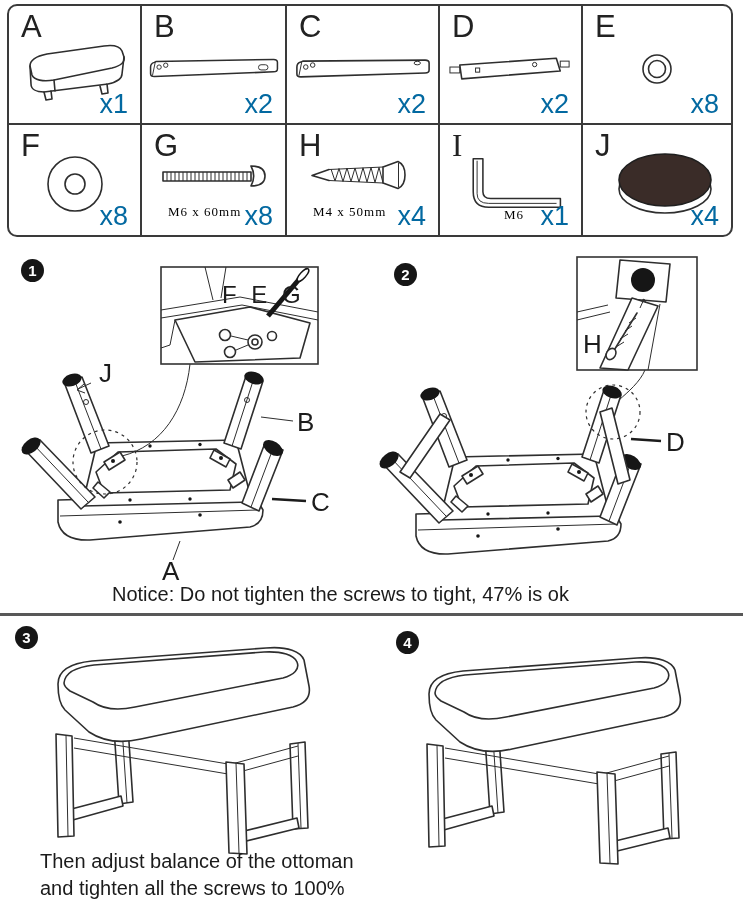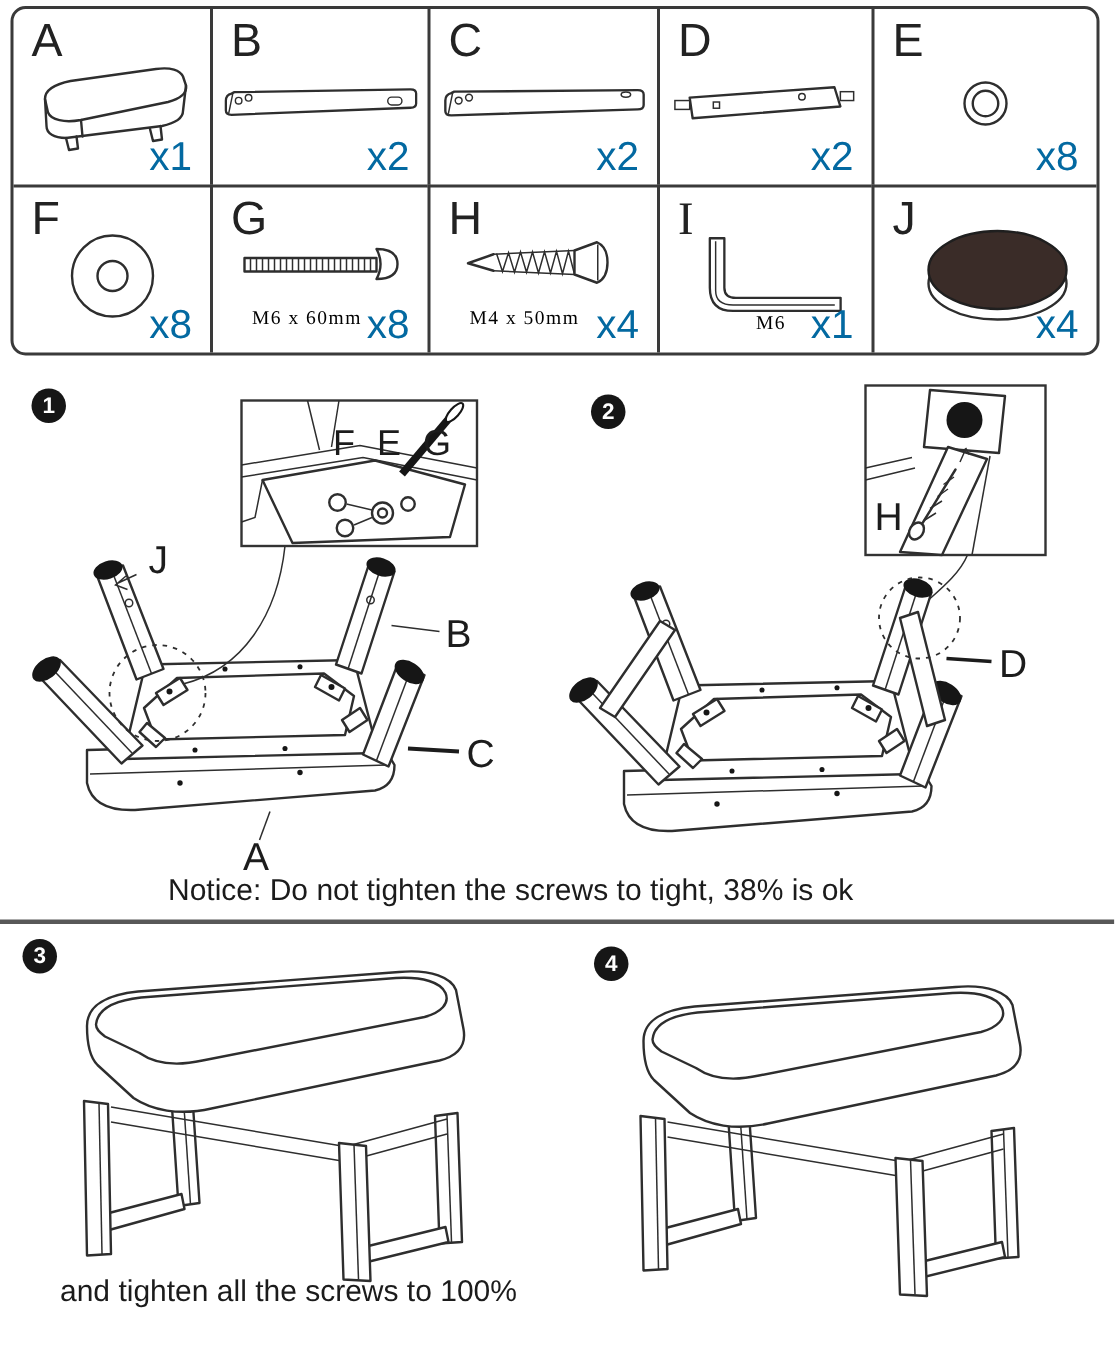--- a/index.html
+++ b/index.html
@@ -271,21 +271,21 @@
       <path class="thin" d="M640,58 L644,49 M641,51 L644,49 L646,53"></path>
       <text class="svg-label" x="583" y="103">H</text>
     </g>
 
     <g>
       <path d="M661,191 L631,189" stroke="#1c1c1c" stroke-width="2.4" fill="none"></path>
       <text class="svg-label" x="666" y="201">D</text>
     </g>
   </svg>
 
-  <div class="notice">Notice: Do not tighten the screws to tight, 38% is ok</div>
+  <div class="notice">Notice: Do not tighten the screws to tight, 47% is ok</div>
   <div class="divider"></div>
 
   <div class="badge" style="left:15px; top:626px;">
     <span>3</span>
   </div>
   <div class="badge" style="left:396px; top:631px;">
     <span>4</span>
   </div>
 
   <svg class="steps34" viewBox="0 0 743 260">
@@ -310,16 +310,17 @@
     </defs>
     <g>
       <use href="#ottoman"></use>
     </g>
     <g>
       <use href="#ottoman" transform="translate(371,10)"></use>
     </g>
   </svg>
 
   <div class="footer-text">
+    <div>Then adjust balance of the ottoman</div>
     <div>and tighten all the screws to 100%</div>
   </div>
 
 </div>
 
 </body></html>

